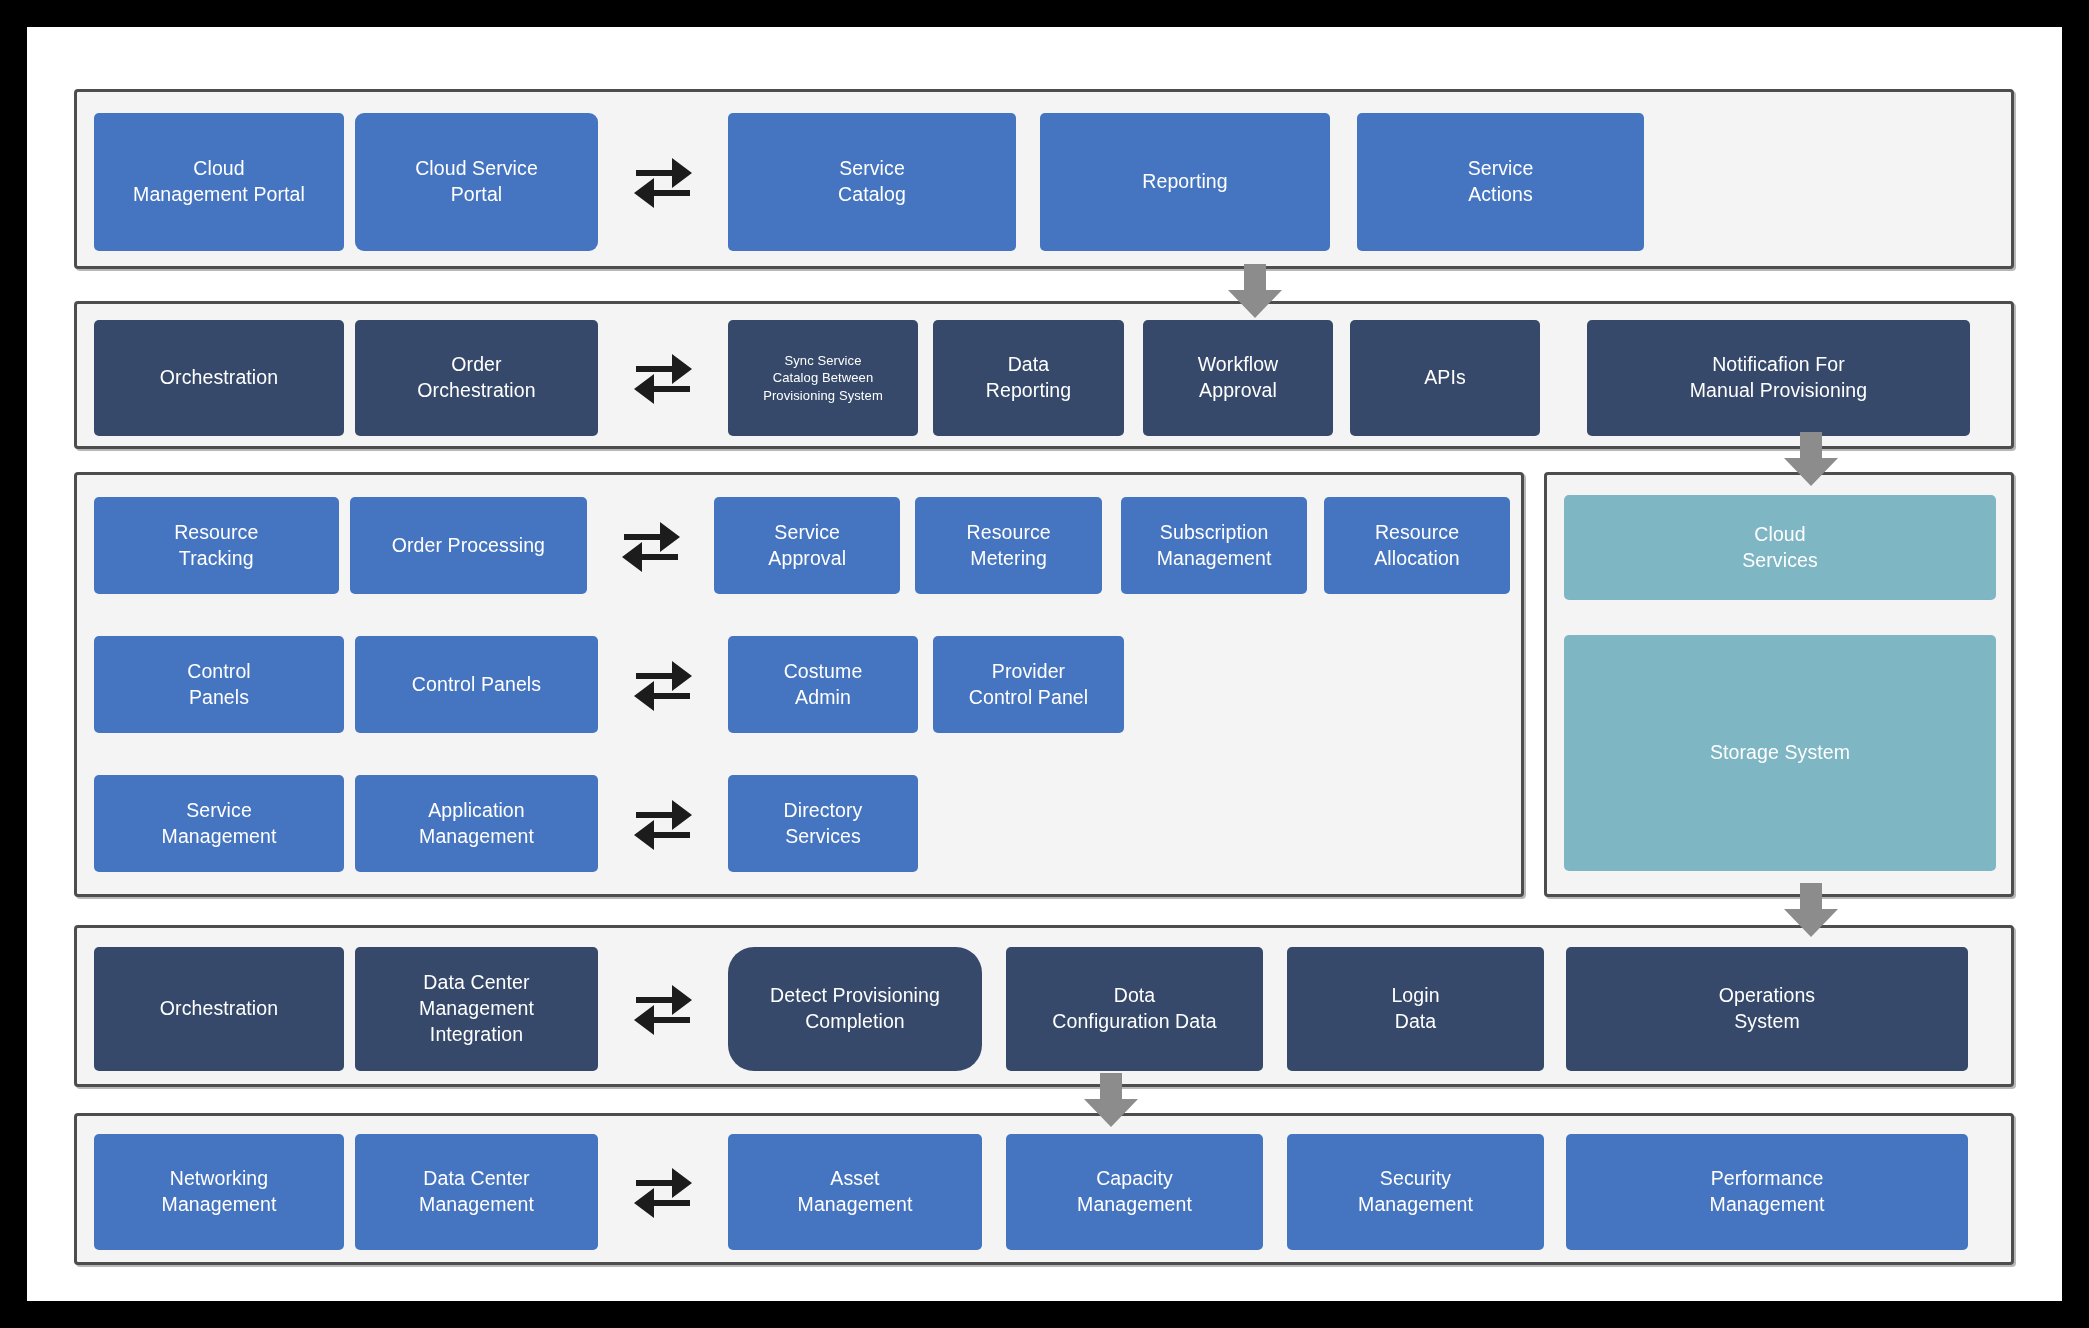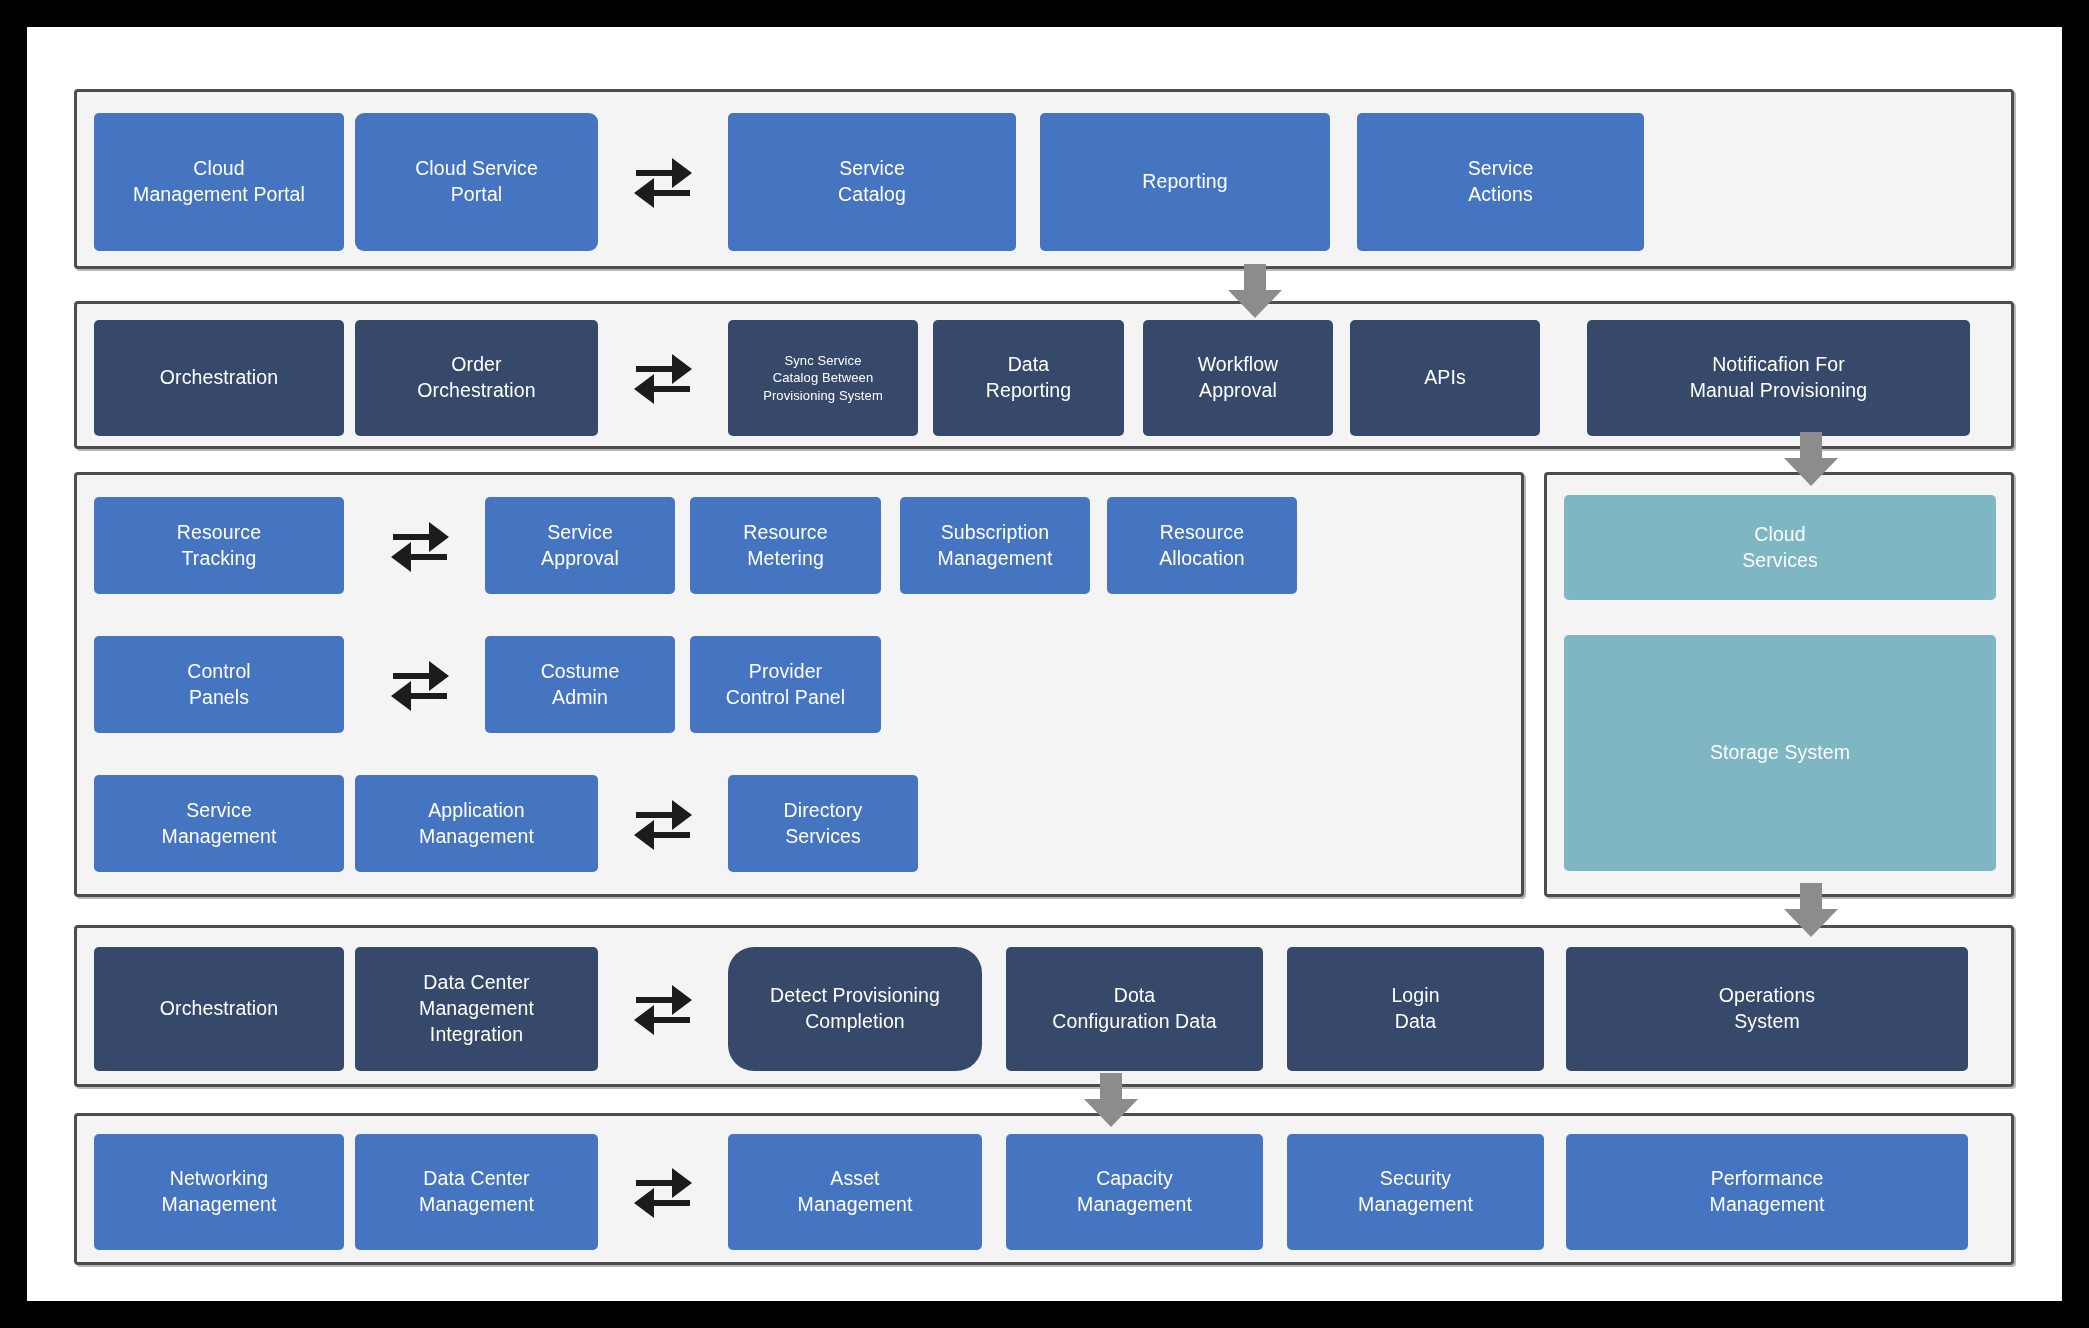--- a/index.html
+++ b/index.html
@@ -182,20 +182,25 @@
 
   <div class="layer" style="left:47px; top:445px; width:1450px; height:425px;">
 
     <div class="row" style="left:17px; top:22px; width:1416px; height:97px;">
       <div class="node blue" style="width:250px;height:100%;margin-right:11px;">
         <div>
             <span>Resource</span>
             <span>Tracking</span>
           </div>
       </div>
+      <div class="node blue" style="width:243px;height:100%;">
+        <div>
+            <span>Order Processing</span>
+          </div>
+      </div>
       <div class="exch" style="width:130px;">
         <svg width="62" height="52" viewBox="0 0 62 52">
             <path d="M4 14 H40 V2 L60 17 L40 32 V20 H4 Z" fill="#1c1c1c"></path>
             <path d="M58 34 H22 V22 L2 37 L22 52 V40 H58 Z" fill="#1c1c1c"></path>
           </svg>
       </div>
       <div class="node blue" style="width:190px;height:100%;margin-right:15px;">
         <div>
             <span>Service</span>
             <span>Approval</span>
@@ -219,20 +224,25 @@
             <span>Allocation</span>
           </div>
       </div>
     </div>
 
     <div class="row" style="left:17px; top:161px; width:1416px; height:97px;">
       <div class="node blue" style="width:250px;height:100%;margin-right:11px;">
         <div>
             <span>Control</span>
             <span>Panels</span>
+          </div>
+      </div>
+      <div class="node blue" style="width:243px;height:100%;">
+        <div>
+            <span>Control Panels</span>
           </div>
       </div>
       <div class="exch" style="width:130px;">
         <svg width="62" height="52" viewBox="0 0 62 52">
             <path d="M4 14 H40 V2 L60 17 L40 32 V20 H4 Z" fill="#1c1c1c"></path>
             <path d="M58 34 H22 V22 L2 37 L22 52 V40 H58 Z" fill="#1c1c1c"></path>
           </svg>
       </div>
       <div class="node blue" style="width:190px;height:100%;margin-right:15px;">
         <div>

